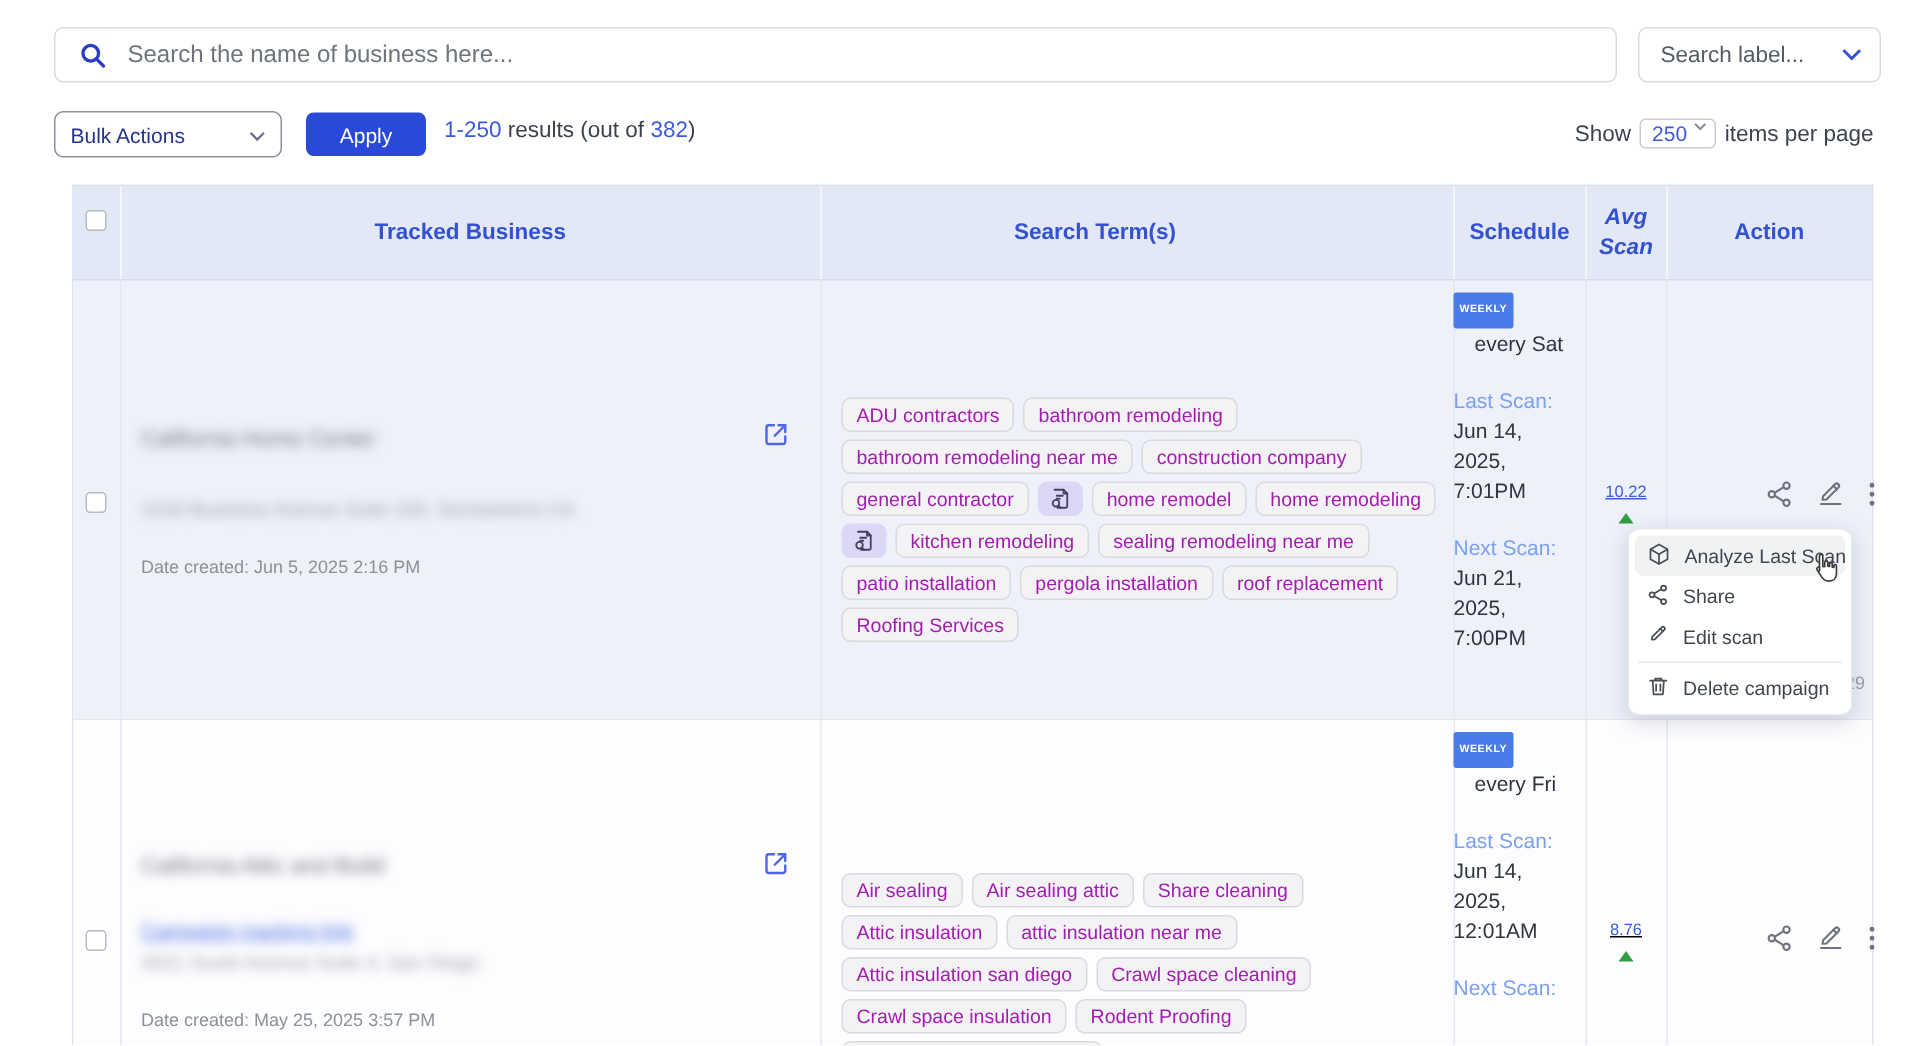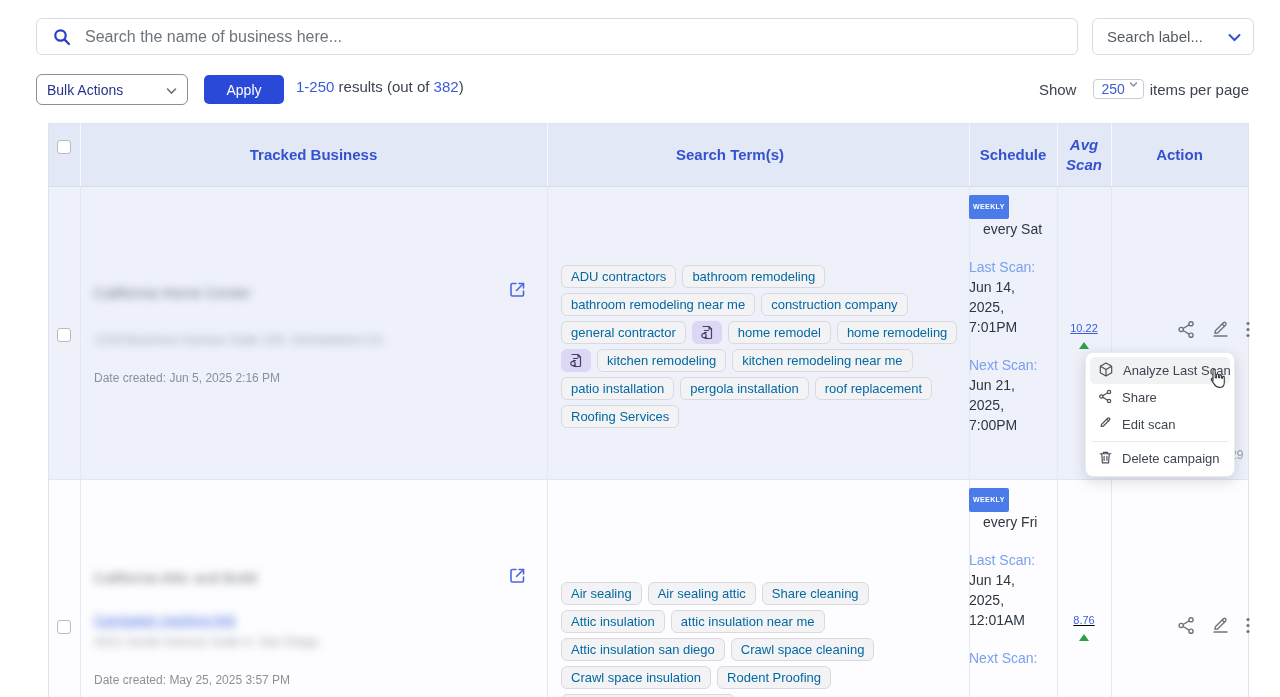--- a/index.html
+++ b/index.html
@@ -25,21 +25,21 @@
   .apply-btn { position:absolute; left:204px; top:75px; width:80px; height:29px; background:#2b49d8;
     color:#fff; font-size:14px; border:none; border-radius:5px; cursor:pointer;
     font-family:"Liberation Sans", sans-serif; }
 
   .results-line { position:absolute; left:296px; top:78px; font-size:15px; color:#3c4250; }
   .results-line .blue { color:#3b5bdb; }
 
   .perpage { position:absolute; right:31px; top:79px; font-size:15px; color:#3c4250;
     display:flex; align-items:center; gap:6px; }
   .pp-select { display:inline-flex; align-items:flex-start; gap:4px; border:1px solid #c9ccd4;
-    border-radius:4px; padding:1px 5px 1px 7px; color:#3b5bdb; font-size:14px; cursor:pointer; background:#fff;margin-left:11px; }
+    border-radius:4px; padding:1px 5px 1px 7px; color:#3b5bdb; font-size:14px; cursor:pointer; background:#fff; }
 
   
   .table { position:absolute; left:48px; top:123px; width:1201px; height:574px;
     border:1px solid #dfe3ef; border-bottom:none; background:#fff; }
   .thead { position:absolute; left:0; top:0; width:100%; height:62px; background:#e3e8f6; }
   .th { position:absolute; top:0; height:62px; display:flex; align-items:center; justify-content:center;
     color:#3452cf; font-size:15px; font-weight:600; text-align:center; line-height:20px; }
   .hdr-cb { position:absolute; left:8px; top:16px; }
 
   .vline { position:absolute; top:0; width:1px; background:#e4e8f3; }
@@ -55,21 +55,21 @@
   .blur-name { position:absolute; font-size:15px; color:#70767e; filter:blur(4px); white-space:nowrap; }
   .blur-addr { position:absolute; font-size:13px; color:#9aa0a6; filter:blur(4px); white-space:nowrap; }
   .blur-link { position:absolute; font-size:14px; color:#4f74e3; text-decoration:underline;
     filter:blur(4px); white-space:nowrap; cursor:pointer; }
   .date-created { position:absolute; font-size:12px; color:#8b9099; }
 
   .ext-link { position:absolute; cursor:pointer; display:flex; }
 
   .terms { position:absolute; left:512px; width:410px; display:flex; flex-wrap:wrap; gap:5px 6px; }
   .chip { background:#f3f3f5; border:1px solid #dadade; border-radius:6px; padding:3px 9px;
-    font-size:13px; color:#0369a1; white-space:nowrap; cursor:default; }
+    font-size:13px; color:#a21caf; white-space:nowrap; cursor:default; }
   .badge-chip { background:#dcd7f5; border:1px solid #dcd7f5; padding:3px 7px; display:inline-flex;
     align-items:center; cursor:pointer; }
 
   .sched { position:absolute; left:920px; width:82px; font-size:14px; color:#2f3640; line-height:20px; }
   .weekly { display:inline-block; background:#4b7be8; color:#fff; font-size:7px; font-weight:700;
     letter-spacing:.4px; padding:2px 4px; border-radius:2px; vertical-align:top; }
   .freq { padding-left:14px; }
   .slabel { color:#7aa0ee; margin-top:18px; }
   .sval { color:#2f3640; }
 
@@ -200,21 +200,21 @@
         <span class="chip badge-chip">
           <svg width="14" height="15" viewBox="0 0 14 15" fill="none" stroke="#45415e" stroke-width="1.2" stroke-linecap="round" stroke-linejoin="round">
               <path d="M3 1.5h6l2.5 2.5v8.5a1 1 0 0 1-1 1H5"></path>
               <path d="M9 1.5V4h2.5"></path>
               <path d="M4.5 5.5h4M4.5 7.5h2"></path>
               <circle cx="4" cy="10.5" r="2.2"></circle>
               <path d="M5.6 12.1 7 13.5"></path>
             </svg>
         </span>
         <span class="chip">kitchen remodeling</span>
-        <span class="chip">kitchen remodeling near me</span>
+        <span class="chip">sealing remodeling near me</span>
         <span class="chip">patio installation</span>
         <span class="chip">pergola installation</span>
         <span class="chip">roof replacement</span>
         <span class="chip">Roofing Services</span>
       </div>
 
       <div class="sched" style="top:8px;">
         <span class="weekly">WEEKLY</span>
         <div class="freq">every Sat</div>
         <div class="slabel">Last Scan:</div>

